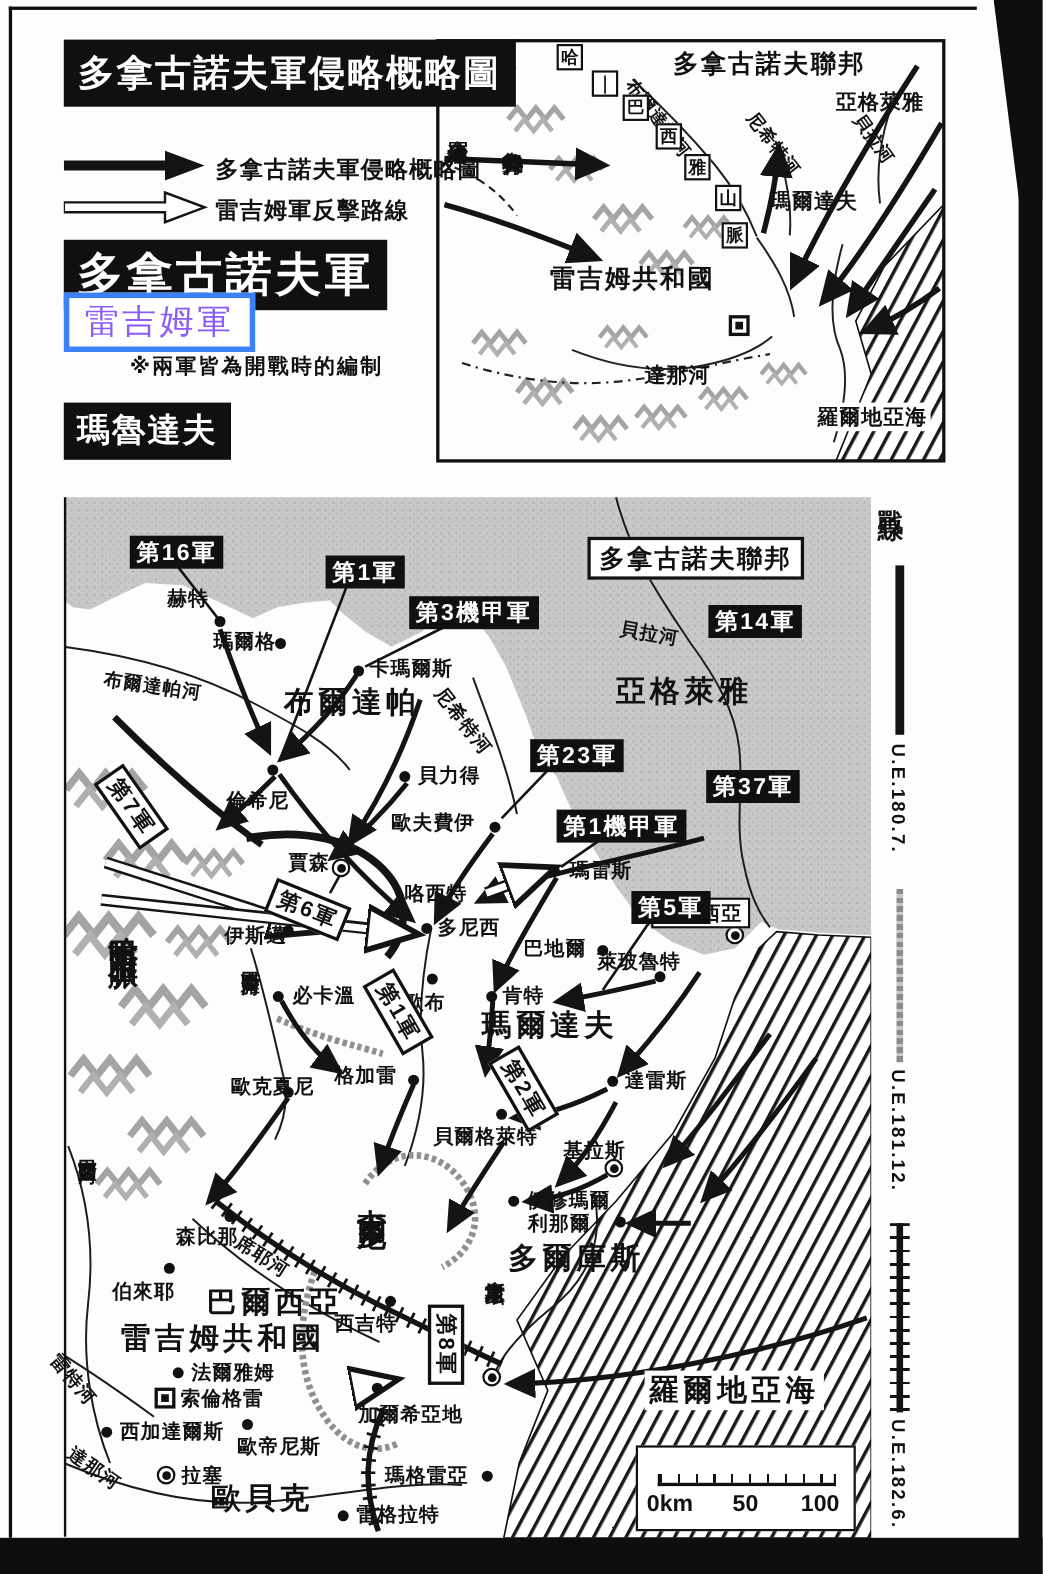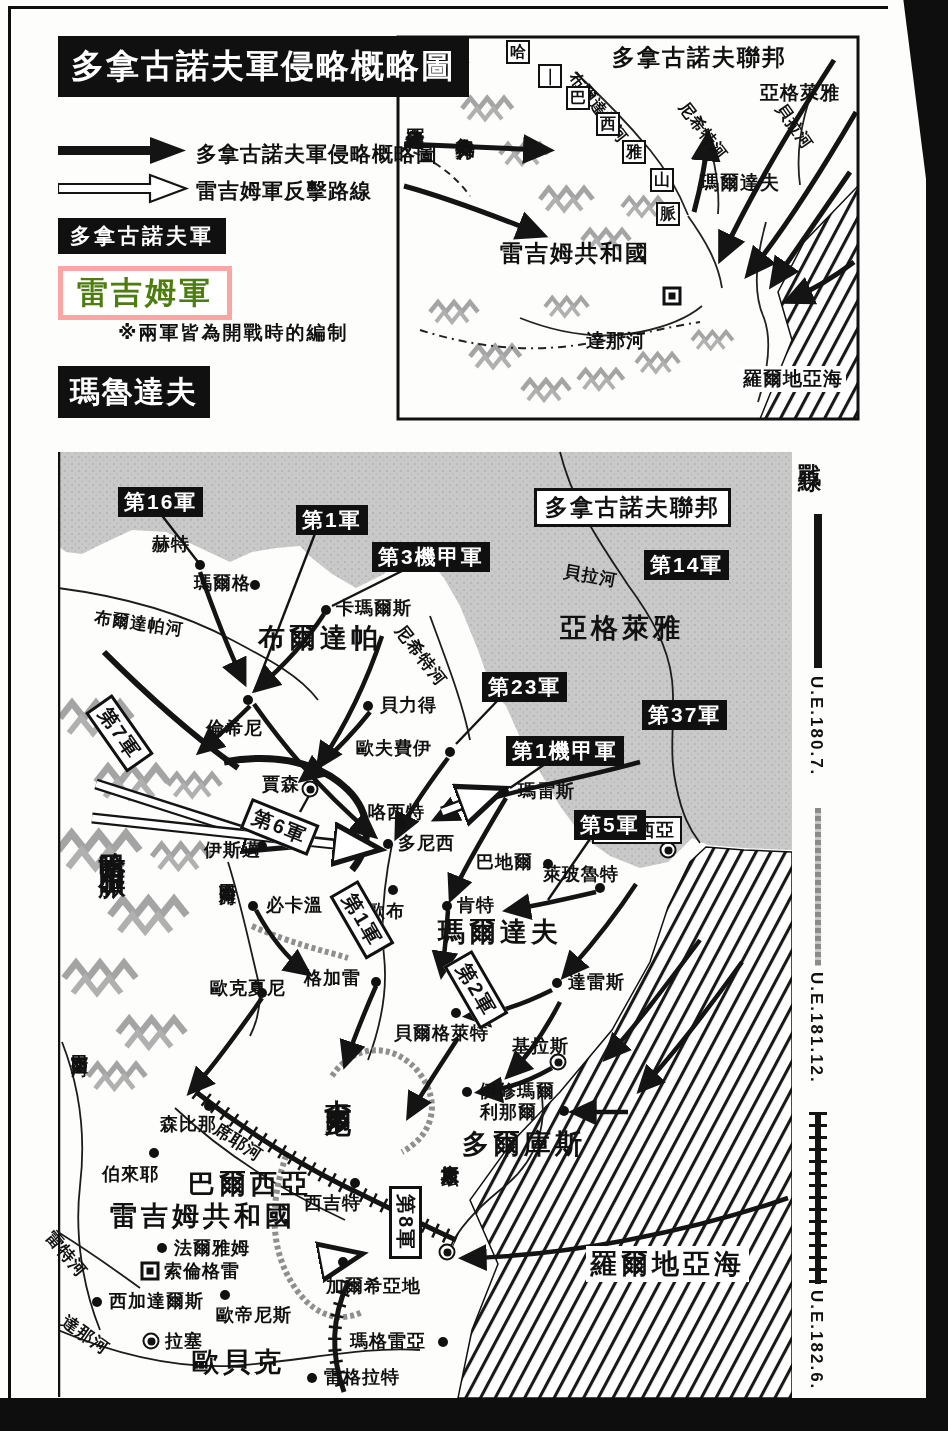--- a/index.html
+++ b/index.html
@@ -6,23 +6,23 @@
   #stage{position:relative;width:948px;height:1431px;background:#fdfdfc;overflow:hidden;
          font-family:"Liberation Sans","DejaVu Sans",sans-serif;color:#111;}
   #stage *{box-sizing:border-box;}
   
   .frame{position:absolute;background:#0e0e0e;}
   .corner{position:absolute;background:#0e0e0e;clip-path:polygon(38% 0,100% 0,100% 100%,70% 100%);}
   
   .hdr-title{position:absolute;background:#101010;color:#fff;font-weight:700;font-size:33px;
              letter-spacing:2px;padding:8px 13px;white-space:nowrap;z-index:6;}
   .legend-label{position:absolute;font-size:21px;font-weight:700;letter-spacing:1px;white-space:nowrap;z-index:6;}
-  .fac-black{position:absolute;background:#101010;color:#fff;font-weight:700;font-size:21px;
+  .fac-black{position:absolute;background:#101010;color:#fff;font-weight:700;font-size:42px;
              letter-spacing:3px;padding:4px 12px;white-space:nowrap;z-index:6;}
-  .fac-white{position:absolute;background:#fff;border:5px solid #fca5a5;color:#4d7c0f;font-weight:700;
+  .fac-white{position:absolute;background:#fff;border:5px solid #3b82f6;color:#8b5cf6;font-weight:400;
              font-size:31px;letter-spacing:3px;padding:1px 14px;white-space:nowrap;z-index:6;}
   .note{position:absolute;font-size:19px;font-weight:700;letter-spacing:2px;z-index:6;}
   .map-title{position:absolute;background:#101010;color:#fff;font-weight:700;font-size:30px;
              letter-spacing:2px;padding:7px 12px;line-height:1.25;white-space:nowrap;z-index:6;}
   
   .sym{position:absolute;transform:translate(-50%,-50%);z-index:4;}
   .sym.dot{width:10px;height:10px;background:#111;border-radius:50%;}
   .sym.ring{width:17px;height:17px;border:2.5px solid #111;border-radius:50%;background:#fff;}
   .sym.ring::after{content:'';position:absolute;inset:2.5px;background:#111;border-radius:50%;}
   .sym.capital{width:19px;height:19px;border:3px solid #111;background:#fff;}
@@ -255,20 +255,26 @@
   </div>
 
   <div class="vlabel" style="left:795px;top:444px">戰線</div>
   <div class="sline solid" style="left:814px;top:514px;height:154px"></div>
   <div class="vdate" style="left:806px;top:676px">U.E.180.7.</div>
   <div class="sline stippled" style="left:815px;top:808px;height:158px"></div>
   <div class="vdate" style="left:806px;top:972px">U.E.181.12.</div>
   <div class="sline ticked" style="left:809px;top:1112px;height:172px"></div>
   <div class="vdate" style="left:806px;top:1290px">U.E.182.6.</div>
 
+  <div class="scalebox" style="left:578px;top:1314px;width:200px;height:78px">
+    <div class="ruler"></div>
+    <span class="scale-num" style="left:8px">0km</span>
+    <span class="scale-num" style="left:86px">50</span>
+    <span class="scale-num" style="left:148px">100</span>
+  </div>
 
 <div class="sym dot" style="left: 200px; top: 565px;"></div>
     <div class="tlabel" style="left: 152px; top: 532px;">赫特</div>
     <div class="sym dot" style="left: 255px; top: 585px;"></div>
     <div class="tlabel" style="left: 194px; top: 571px;">瑪爾格</div>
     <div class="sym dot" style="left: 326px; top: 610px;"></div>
     <div class="tlabel" style="left: 336px; top: 596px;">卡瑪爾斯</div>
     <div class="sym dot" style="left: 248px; top: 700px;"></div>
     <div class="tlabel" style="left: 206px; top: 716px;">倫希尼</div>
     <div class="sym dot" style="left: 368px; top: 706px;"></div>

